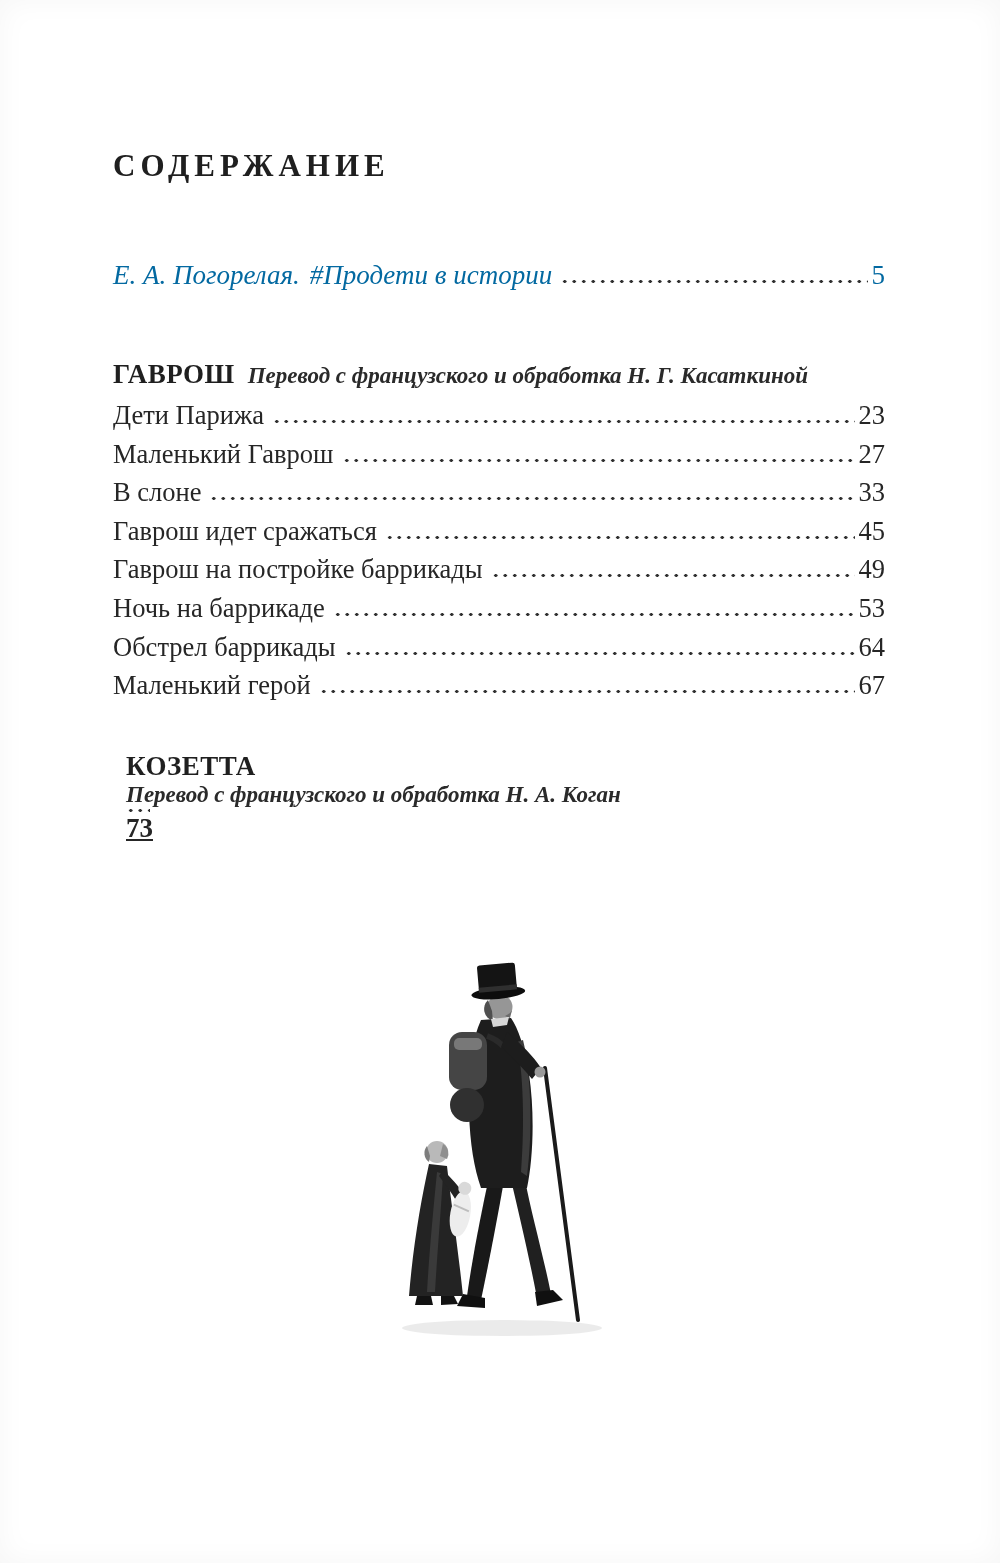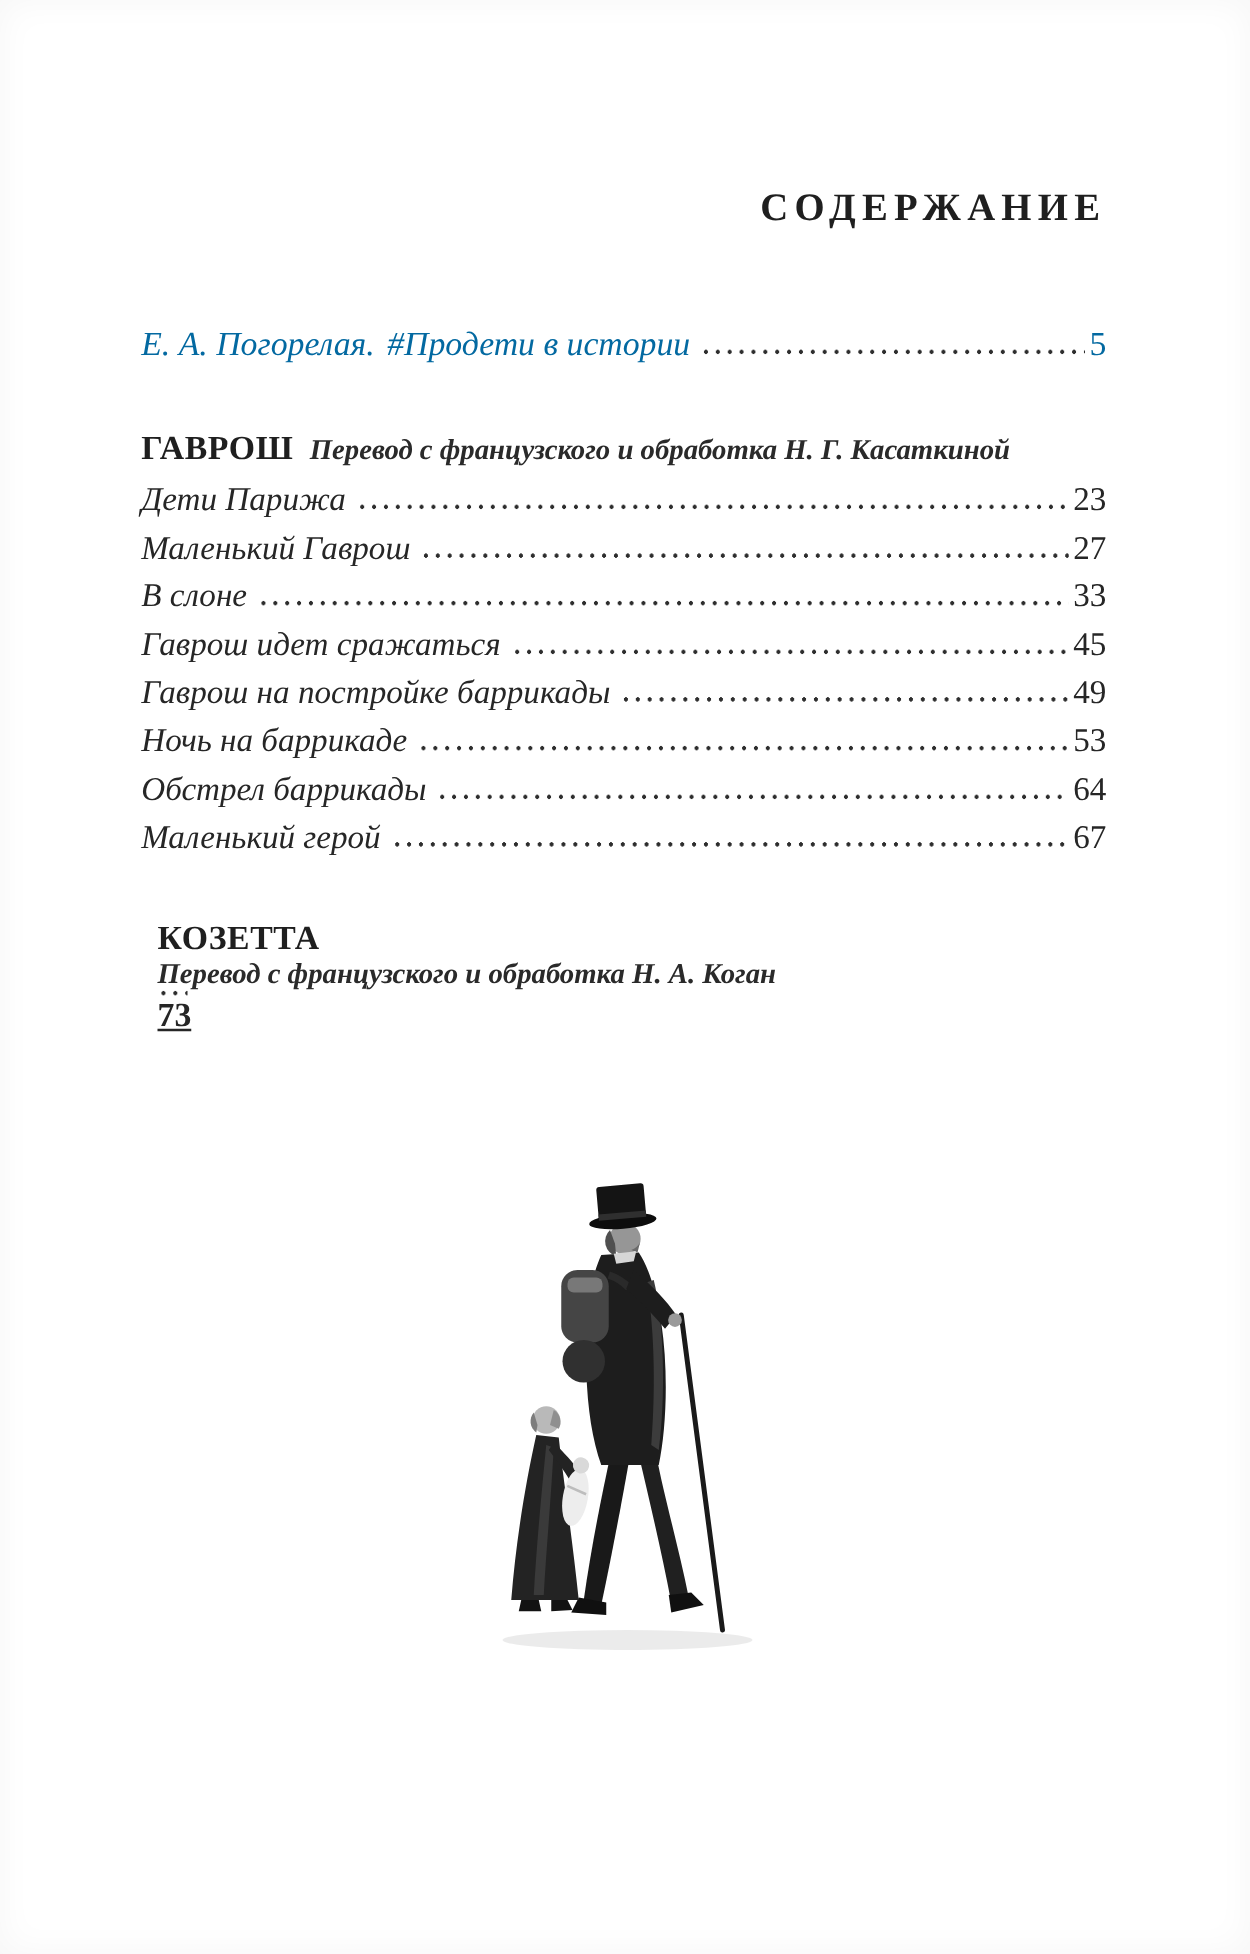--- a/index.html
+++ b/index.html
@@ -9,40 +9,40 @@
     background: #ffffff;
     font-family: "Liberation Serif", "DejaVu Serif", serif;
     color: #262626;
     overflow: hidden;
     box-shadow: inset 0 0 30px rgba(0,0,0,0.04);
   }
   .page { padding: 148px 115px 0 113px; }
 
   .title {
     margin: 0;
-    text-align: right;
+    text-align: left;
     font-size: 31px;
     font-weight: bold;
     letter-spacing: 5px;
     color: #1f1f1f;
   }
 
   .row { display: flex; align-items: baseline; }
 
   .intro-row {
     margin-top: 76px;
     font-size: 27px;
     font-style: italic;
     color: #0369a1;
   }
   .intro-row .author { white-space: nowrap; margin-right: 10px; }
   .intro-row .work  { white-space: nowrap; }
   .intro-row .pagenum { font-style: normal; font-size: 27px; }
 
-  .section-row { margin-top: 52px; }
+  .section-row { margin-top: 68px; }
   .section-row.cosette { margin-top: 46px; flex-direction: column; }
   .section-heading {
     font-weight: bold;
     font-size: 27px;
     letter-spacing: 0.5px;
     white-space: nowrap;
     color: #1f1f1f;
   }
   .section-sub {
     font-weight: bold;
@@ -53,21 +53,21 @@
     color: #2a2a2a;
   }
   .section-row.cosette .pagenum { font-weight: bold; font-size: 27px; text-decoration: underline; }
 
   .toc-list { margin-top: 6px; }
   .toc-row {
     font-size: 26.5px;
     line-height: 38.6px;
     color: #262626;
   }
-  .toc-row .label { white-space: nowrap; font-style: italic; }
+  .toc-row .label { white-space: nowrap; }
 
   .leader {
     flex: 1 1 auto;
     min-width: 24px;
     height: 5px;
     margin: 0 4px 0 8px;
     background-image: radial-gradient(circle, #2e2e2e 1.5px, transparent 1.8px);
     background-size: 9.5px 5px;
     background-repeat: repeat-x;
     background-position: left center;

